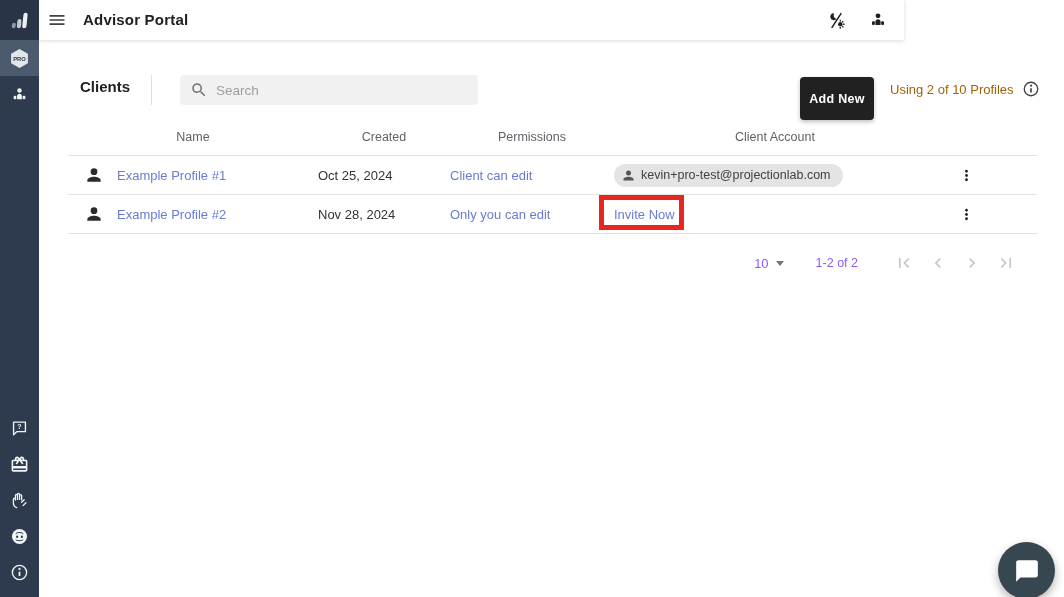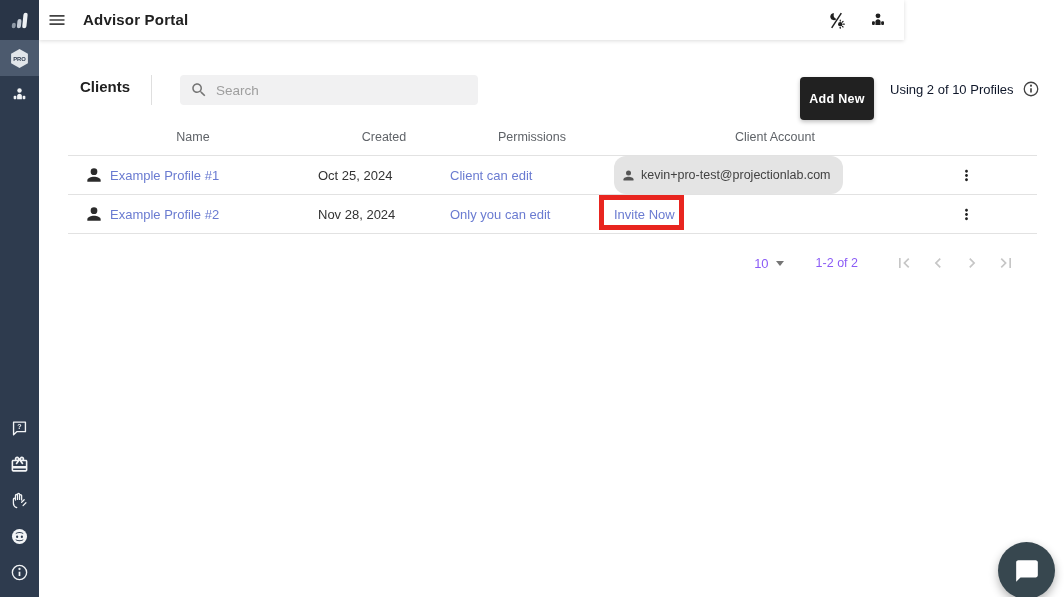--- a/index.html
+++ b/index.html
@@ -30,30 +30,30 @@
   
   .page-heading { position:absolute; left:80px; top:78px; font-size:15px; font-weight:bold; color:#212121; }
   .v-divider { position:absolute; left:151px; top:75px; width:1px; height:30px; background:#dfdfdf; }
   .search-box { position:absolute; left:180px; top:75px; width:298px; height:30px; background:#f1f1f2; border-radius:4px;
                 display:flex; align-items:center; padding:8px 10px; gap:8px; }
   .search-box input { flex:1; border:none; outline:none; background:transparent; font-family:"Liberation Sans",sans-serif; font-size:13.5px; color:#333; }
   .search-box input::placeholder { color:#9e9e9e; }
   .add-btn { position:absolute; left:800px; top:77px; width:74px; height:43px; background:#212121; color:#fff;
              border:none; border-radius:4px; font-family:"Liberation Sans",sans-serif; font-size:12.5px; font-weight:bold;
              letter-spacing:.3px; cursor:pointer; box-shadow:0 2px 4px rgba(0,0,0,.25); }
-  .usage { position:absolute; left:890px; top:80px; font-size:13px; color:#0f172a; display:flex; align-items:center; gap:8px; }
+  .usage { position:absolute; left:890px; top:80px; font-size:13px; color:#a16207; display:flex; align-items:center; gap:8px; }
 
   
   .tbl { position:absolute; left:68px; top:118px; width:969px; }
   .tbl-row { display:grid; grid-template-columns:250px 132px 164px 322px 60px 1fr; align-items:center; border-bottom:1px solid #e2e2e2; }
   .tbl-head { height:38px; font-size:12.5px; color:#5f6368; font-weight:500;text-align:center; }
   .tbl-body-row { height:39px; font-size:13px; color:#333; }
-  .name-cell { display:flex; align-items:center; gap:6px; padding-left:16px; }
+  .name-cell { display:flex; align-items:center; gap:13px; padding-left:16px; }
   .link { color:#6a7bd1; text-decoration:none; cursor:pointer; }
-  .chip { display:inline-flex; align-items:center; gap:5px; height:38px; background:#e4e4e4; border-radius:12px;
+  .chip { display:inline-flex; align-items:center; gap:5px; height:23px; background:#e4e4e4; border-radius:12px;
           padding:0 12px 0 7px; font-size:12.5px; color:#424242; max-width:100%; }
   .kebab { border:none; background:transparent; cursor:pointer; width:24px; height:24px; display:flex; align-items:center; justify-content:center; margin:0 auto; }
 
   
   .pagination { position:absolute; left:68px; top:248px; width:969px; height:30px; display:flex; align-items:center;
                 justify-content:flex-end; padding-right:19px; font-size:13px; color:#8b5cf6; }
   .page-size { display:flex; align-items:center; gap:7px; cursor:pointer; margin-right:32px; }
   .caret { width:0; height:0; border-left:4.5px solid transparent; border-right:4.5px solid transparent; border-top:5px solid #757575; }
   .range { margin-right:24px; font-size:12.5px; }
   .pager-btn { width:24px; height:24px; border:none; background:transparent; display:flex; align-items:center; justify-content:center; margin-left:10px; cursor:default; }

